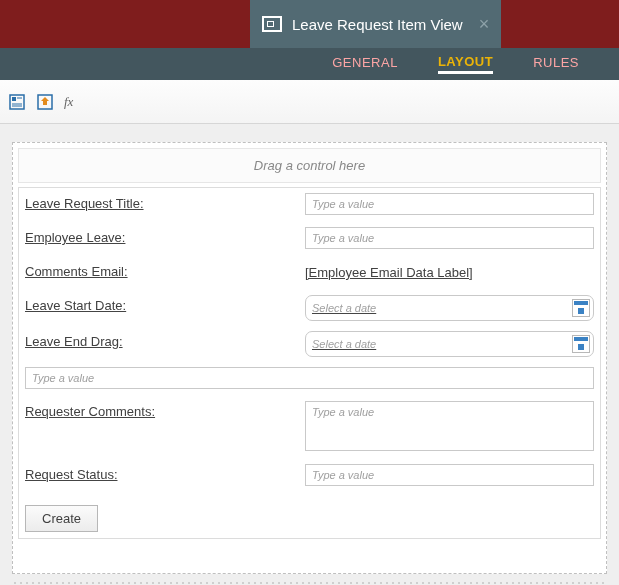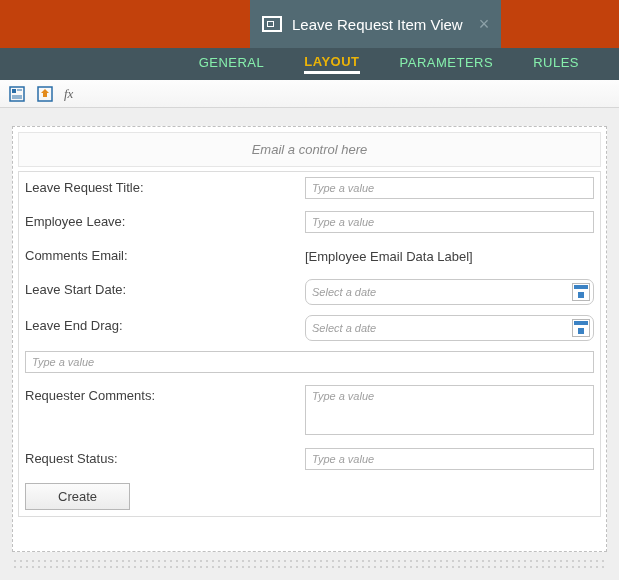--- a/index.html
+++ b/index.html
@@ -4,21 +4,21 @@
 <style>
   * { box-sizing: border-box; margin: 0; padding: 0; }
   body {
     font-family: "Segoe UI", Arial, sans-serif;
     font-size: 13px;
     background: #fff;
     width: 619px;
     color: #444;
   }
   .topbar {
-    background: #c2410c;
+    background: #7f1d1d;
     height: 48px;
     display: flex;
     align-items: flex-end;
   }
   .titletab {
     margin-left: 250px;
     background: #526a73;
     height: 48px;
     display: flex;
     align-items: center;
@@ -52,32 +52,32 @@
     height: 32px;
     display: flex;
     align-items: center;
     justify-content: flex-end;
     gap: 40px;
     padding-right: 40px;
     font-size: 13px;
     letter-spacing: 0.5px;
   }
   .tabbar .tab {
-    color: #86efac;
+    color: #fca5a5;
     cursor: pointer;
     padding-bottom: 4px;
   }
   .tabbar .tab.active {
     color: #eab308;
     font-weight: 600;
     border-bottom: 3px solid #fff;
     padding-bottom: 2px;
   }
   .toolbar {
-    height: 28px;
+    height: 44px;
     background: linear-gradient(#fdfdfd,#f4f4f4);
     border-bottom: 1px solid #d6d6d6;
     display: flex;
     align-items: center;
     padding: 0 8px;
     gap: 10px;
   }
   .toolicon {
     width: 18px; height: 18px;
     cursor: pointer;
@@ -104,20 +104,21 @@
   }
   .form-wrap {
     border: 1px solid #dcdcdc;
     margin: 4px;
   }
   .form-row {
     display: flex;
     align-items: flex-start;
     min-height: 34px;
     padding: 5px 6px;
+    text-decoration: underline;
   }
   .form-row .lab {
     width: 280px;
     padding-top: 3px;
     color: #404040;
   }
   .form-row .ctl {
     flex: 1;
   }
   input[type=text], .textish, textarea, .datebox {
@@ -156,24 +157,25 @@
   .calicon::after {
     content:"";
     position:absolute; left:5px; top:8px; width:6px; height:6px;
     background:#3b82c4;
   }
   textarea { height: 50px; resize: none; }
   .btnrow { padding: 6px; }
   .btn {
     border: 1px solid #b7b7b7;
     background: linear-gradient(#fbfbfb,#ececec);
-    padding: 5px 32px;
+    padding: 5px 16px;
     font-size: 13px;
     cursor: pointer;
     color: #404040;
+    margin-top: 6px;
   }
   .dots {
     height: 12px;
     background-image: radial-gradient(#cfcfcf 1px, transparent 1px);
     background-size: 6px 6px;
   }
   svg { display:block; }
 </style>
 </head>
 <body>
@@ -182,21 +184,20 @@
   <div class="titletab">
     <span class="titleicon"></span>
     <span>Leave Request Item View</span>
     <span class="close-x">×</span>
   </div>
 </div>
 
 <div class="tabbar">
   <span class="tab">GENERAL</span>
   <span class="tab active">LAYOUT</span>
-  <span class="tab">PARAMETERS</span>
   <span class="tab">RULES</span>
 </div>
 
 <div class="toolbar">
   <span class="toolicon">
     <svg width="16" height="16">
         <rect x="1" y="1" width="14" height="14" fill="none" stroke="#2a6ea8" stroke-width="1.5"></rect>
         <rect x="3" y="3" width="4" height="4" fill="#2a6ea8"></rect>
         <line x1="8" y1="4" x2="13" y2="4" stroke="#2a6ea8"></line>
         <line x1="3" y1="10" x2="13" y2="10" stroke="#2a6ea8"></line>
@@ -211,21 +212,21 @@
   </span>
   <span class="toolicon">
     <svg width="18" height="16">
         <text x="0" y="12" font-size="13" font-style="italic" fill="#666" font-family="serif">fx</text>
       </svg>
   </span>
 </div>
 
 <div class="canvas">
   <div class="canvas-inner">
-    <div class="drop-hint">Email a control here</div>
+    <div class="drop-hint">Drag a control here</div>
 
     <div class="form-wrap">
 
       <div class="form-row">
         <div class="lab">Leave Request Title:</div>
         <div class="ctl"><input type="text" placeholder="Type a value" style=""></div>
       </div>
 
       <div class="form-row">
         <div class="lab">Employee Leave:</div>

